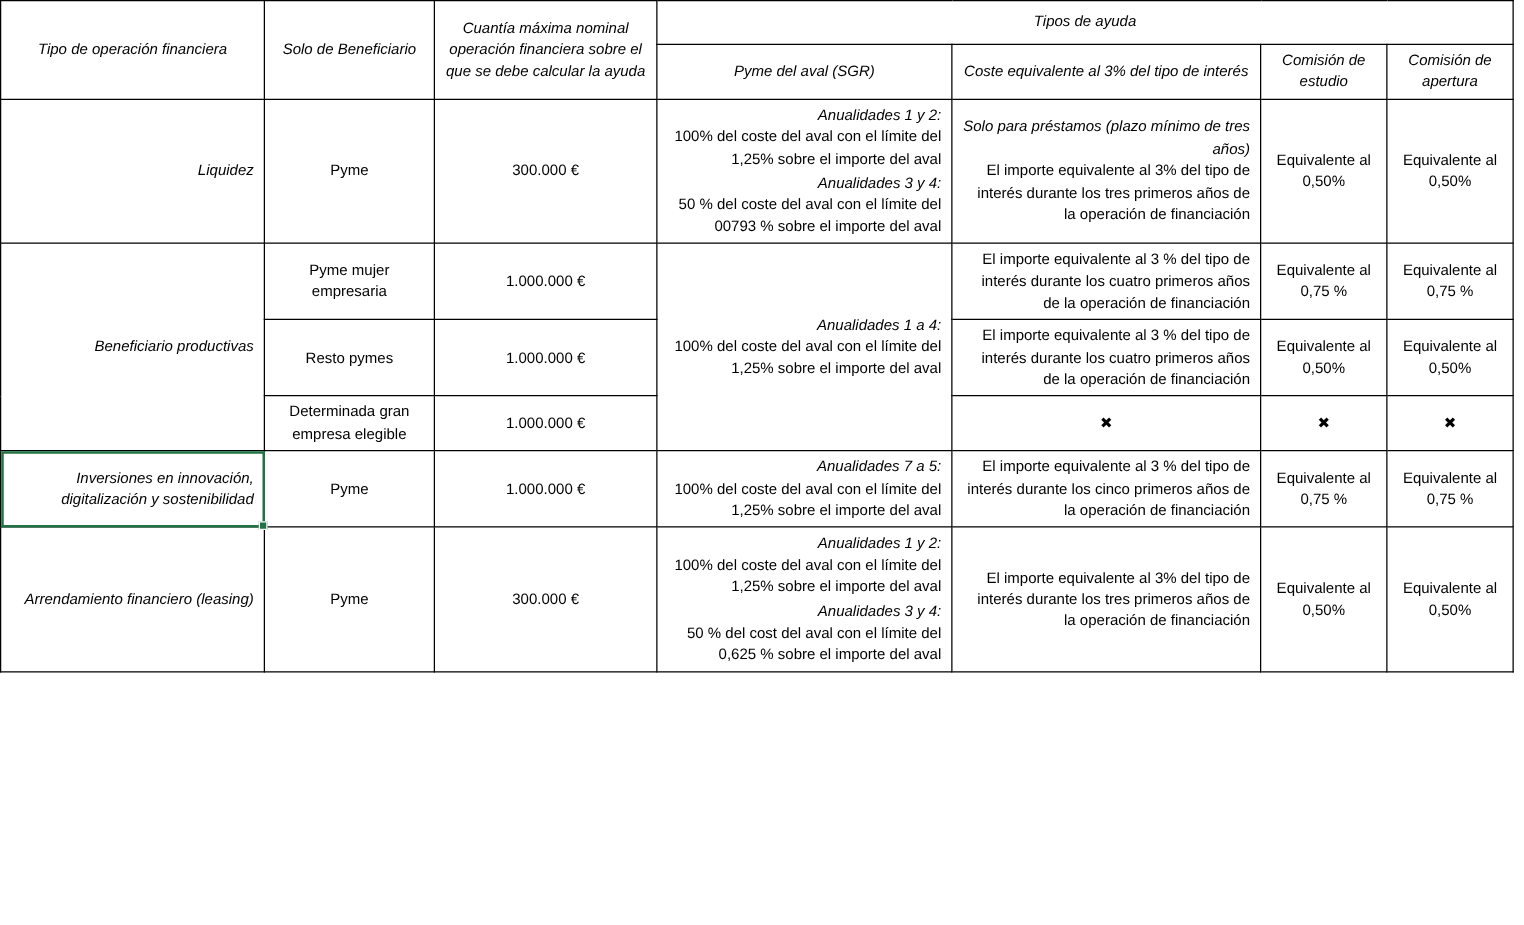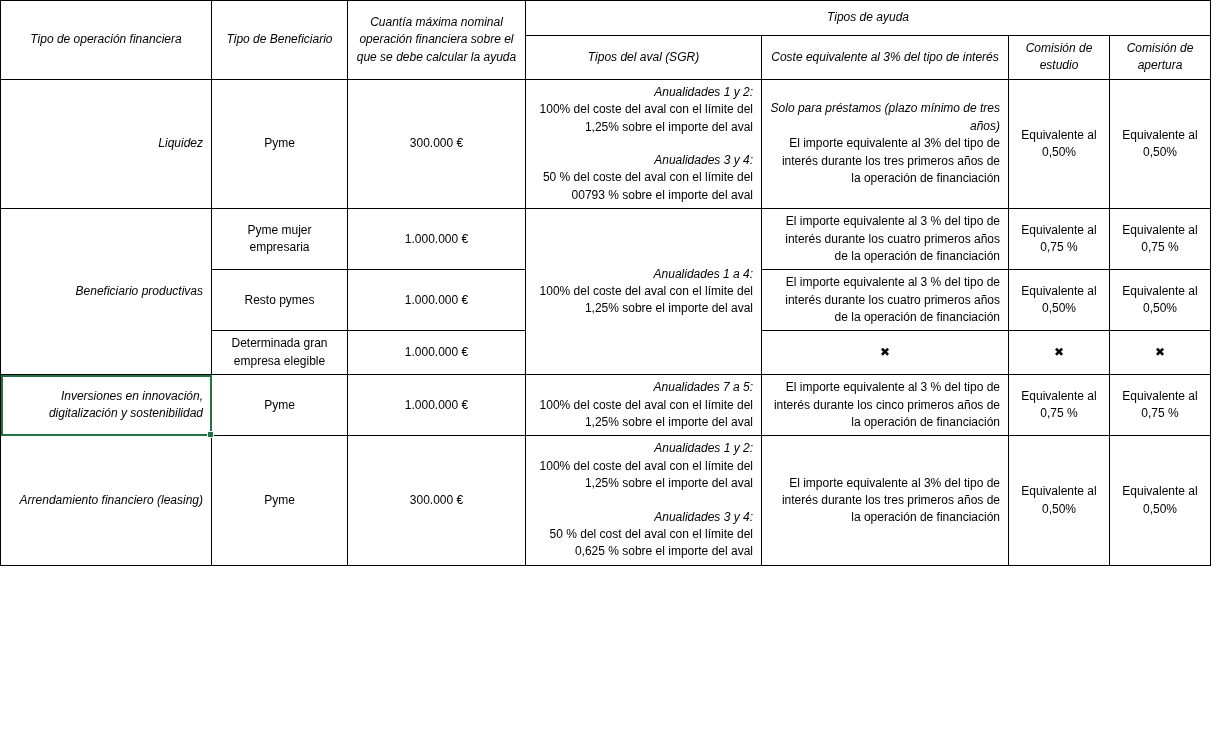--- a/index.html
+++ b/index.html
@@ -54,21 +54,21 @@
     text-align: right;
     font-style: italic;
   }
   .cellpad {
     padding: 8px 9px;
   }
   .para {
     margin: 0 0 0 0;
   }
   .para + .para {
-    margin-top: 16px;
+    margin-top: 2px;
   }
   .lbl {
     font-style: italic;
   }
   .xmark {
     text-align: center;
     font-size: 13px;
   }
   
   .selected {
@@ -106,27 +106,27 @@
         <col class="c3">
         <col class="c4">
         <col class="c5">
         <col class="c6">
         <col class="c7">
     </colgroup>
     <tbody>
 
       <tr>
         <td class="hdr hdr-top" rowspan="2">Tipo de operación financiera</td>
-        <td class="hdr hdr-top" rowspan="2">Tipo de Beneficiario</td>
+        <td class="hdr hdr-top" rowspan="2">Solo de Beneficiario</td>
         <td class="hdr hdr-top" rowspan="2">Cuantía máxima nominal operación financiera sobre el que se debe calcular la ayuda</td>
         <td class="hdr hdr-top" colspan="4">Tipos de ayuda</td>
       </tr>
 
       <tr>
-        <td class="hdr">Tipos del aval (SGR)</td>
+        <td class="hdr">Pyme del aval (SGR)</td>
         <td class="hdr">Coste equivalente al 3% del tipo de interés</td>
         <td class="hdr">Comisión de estudio</td>
         <td class="hdr">Comisión de apertura</td>
       </tr>
 
       <tr>
         <td class="rowlabel">Liquidez</td>
         <td class="ctr">Pyme</td>
         <td class="ctr">300.000 €</td>
         <td class="left cellpad">

